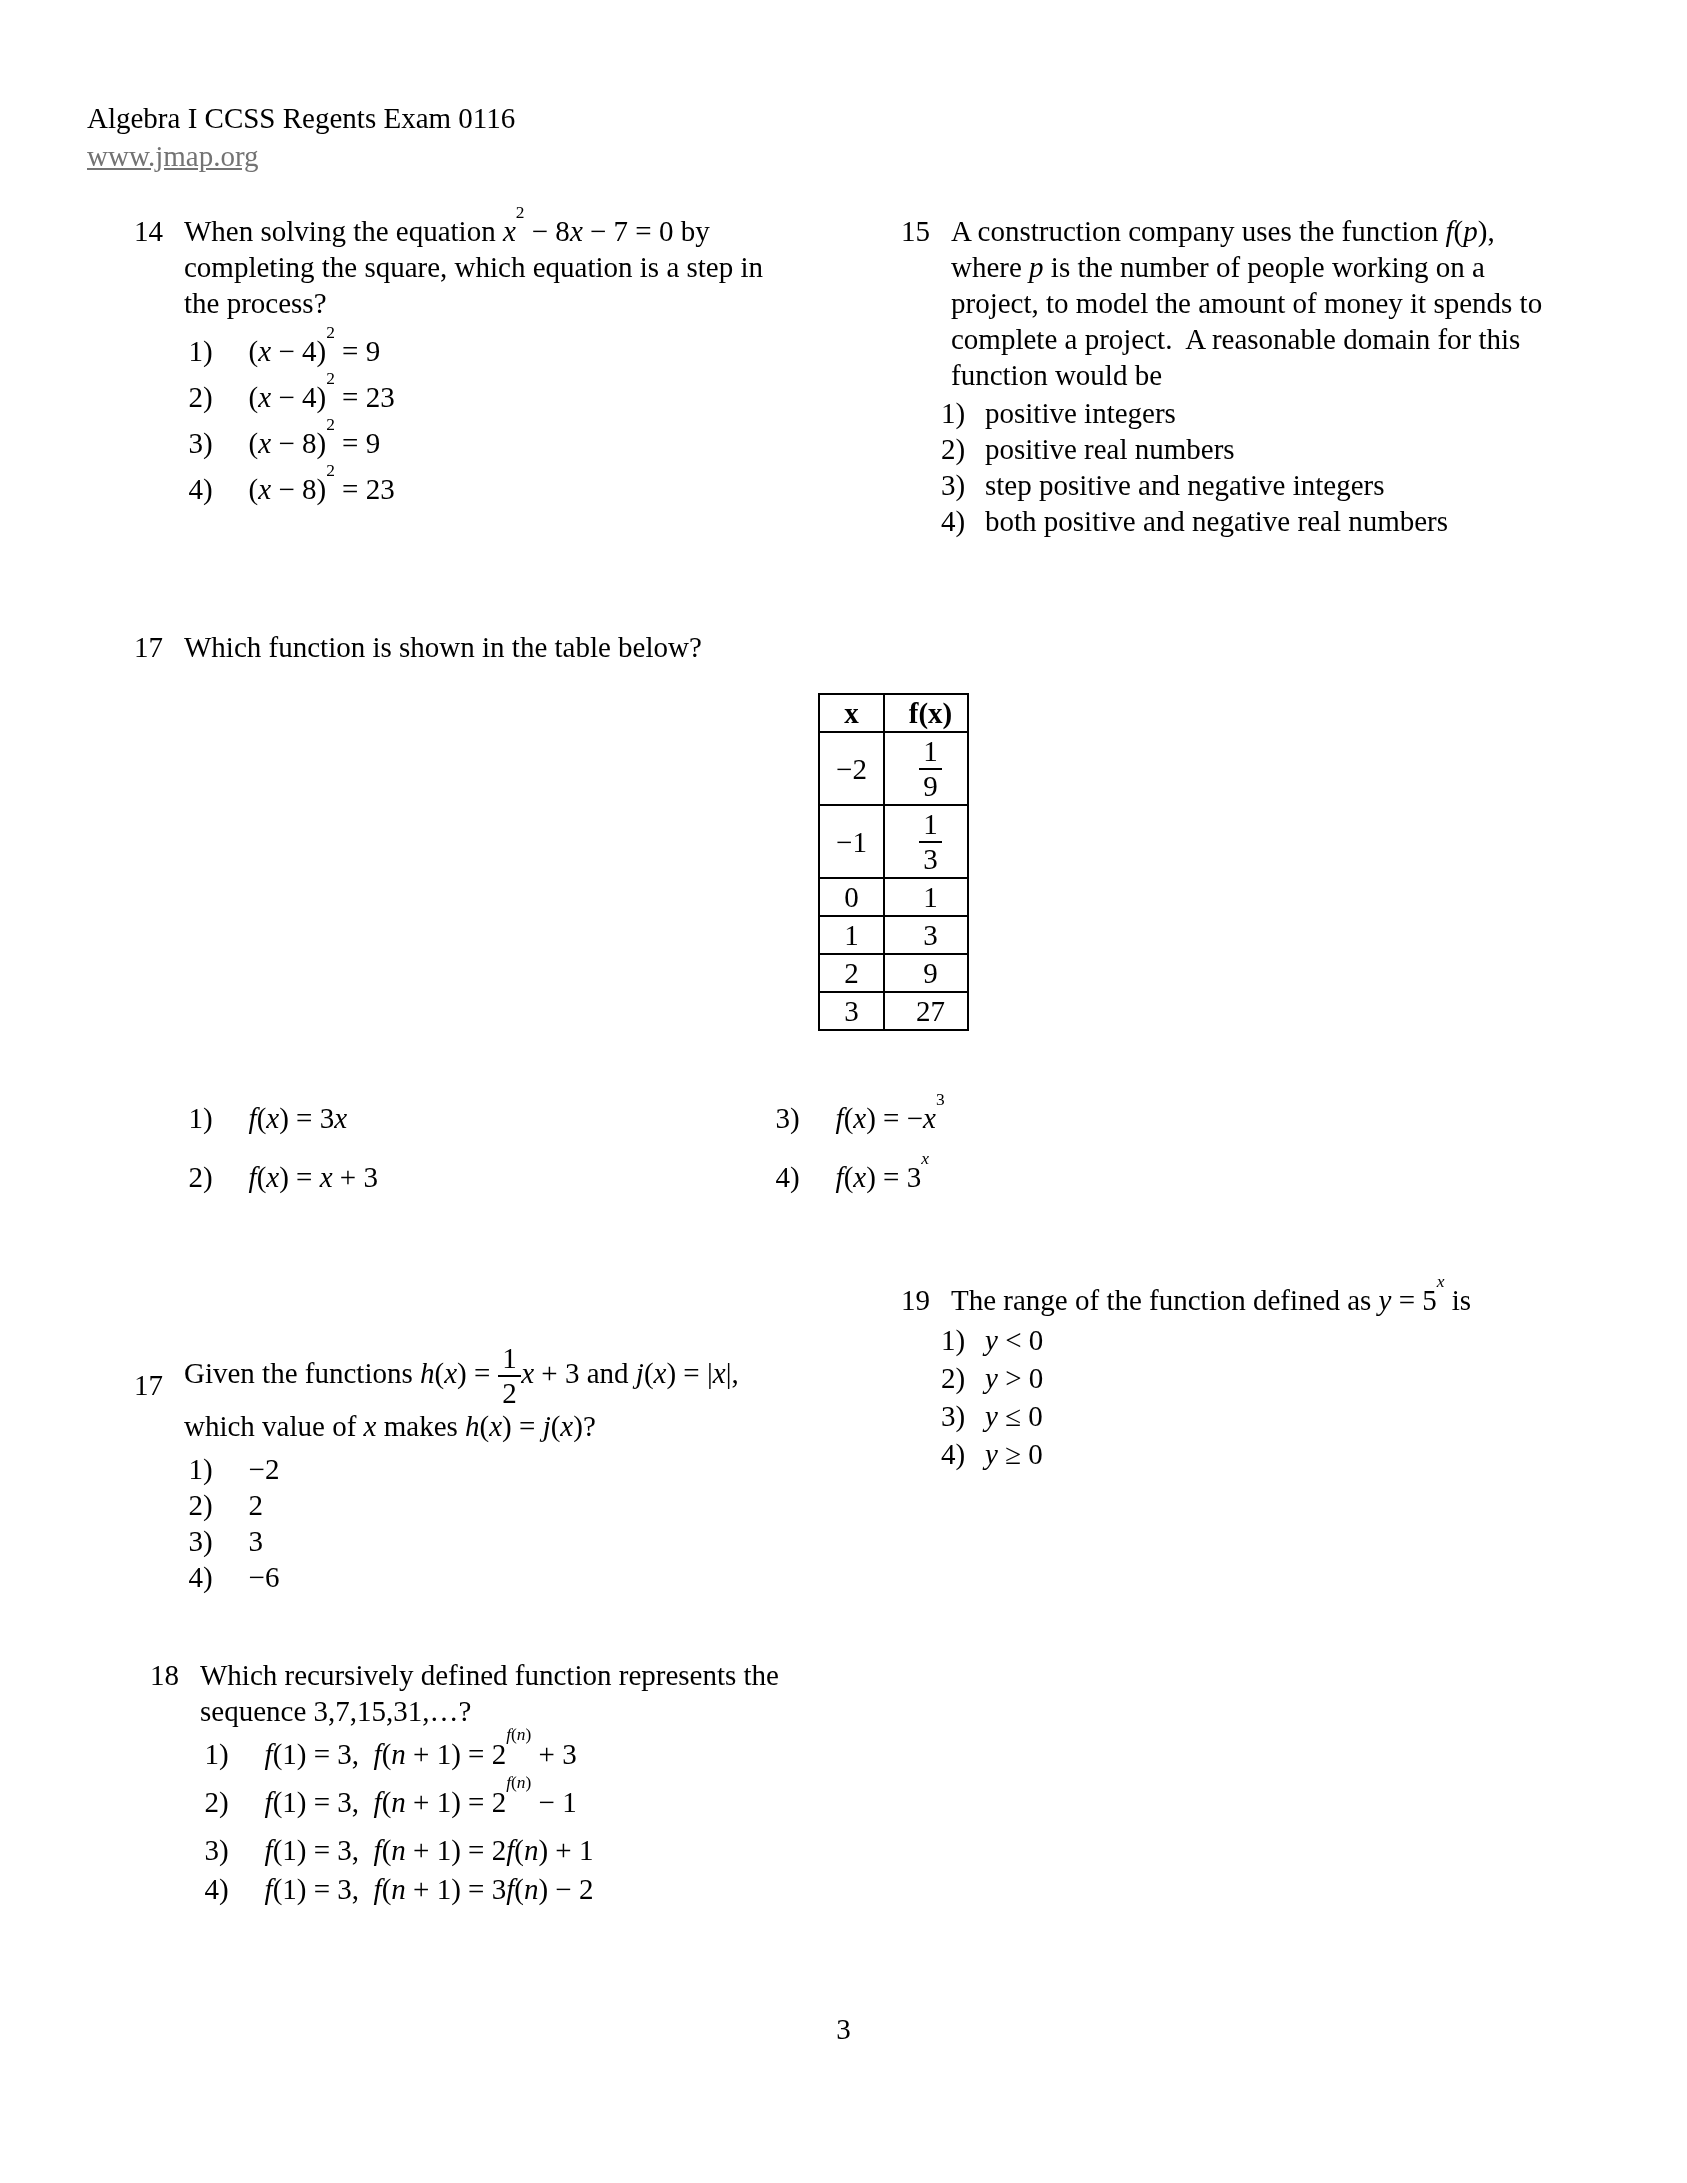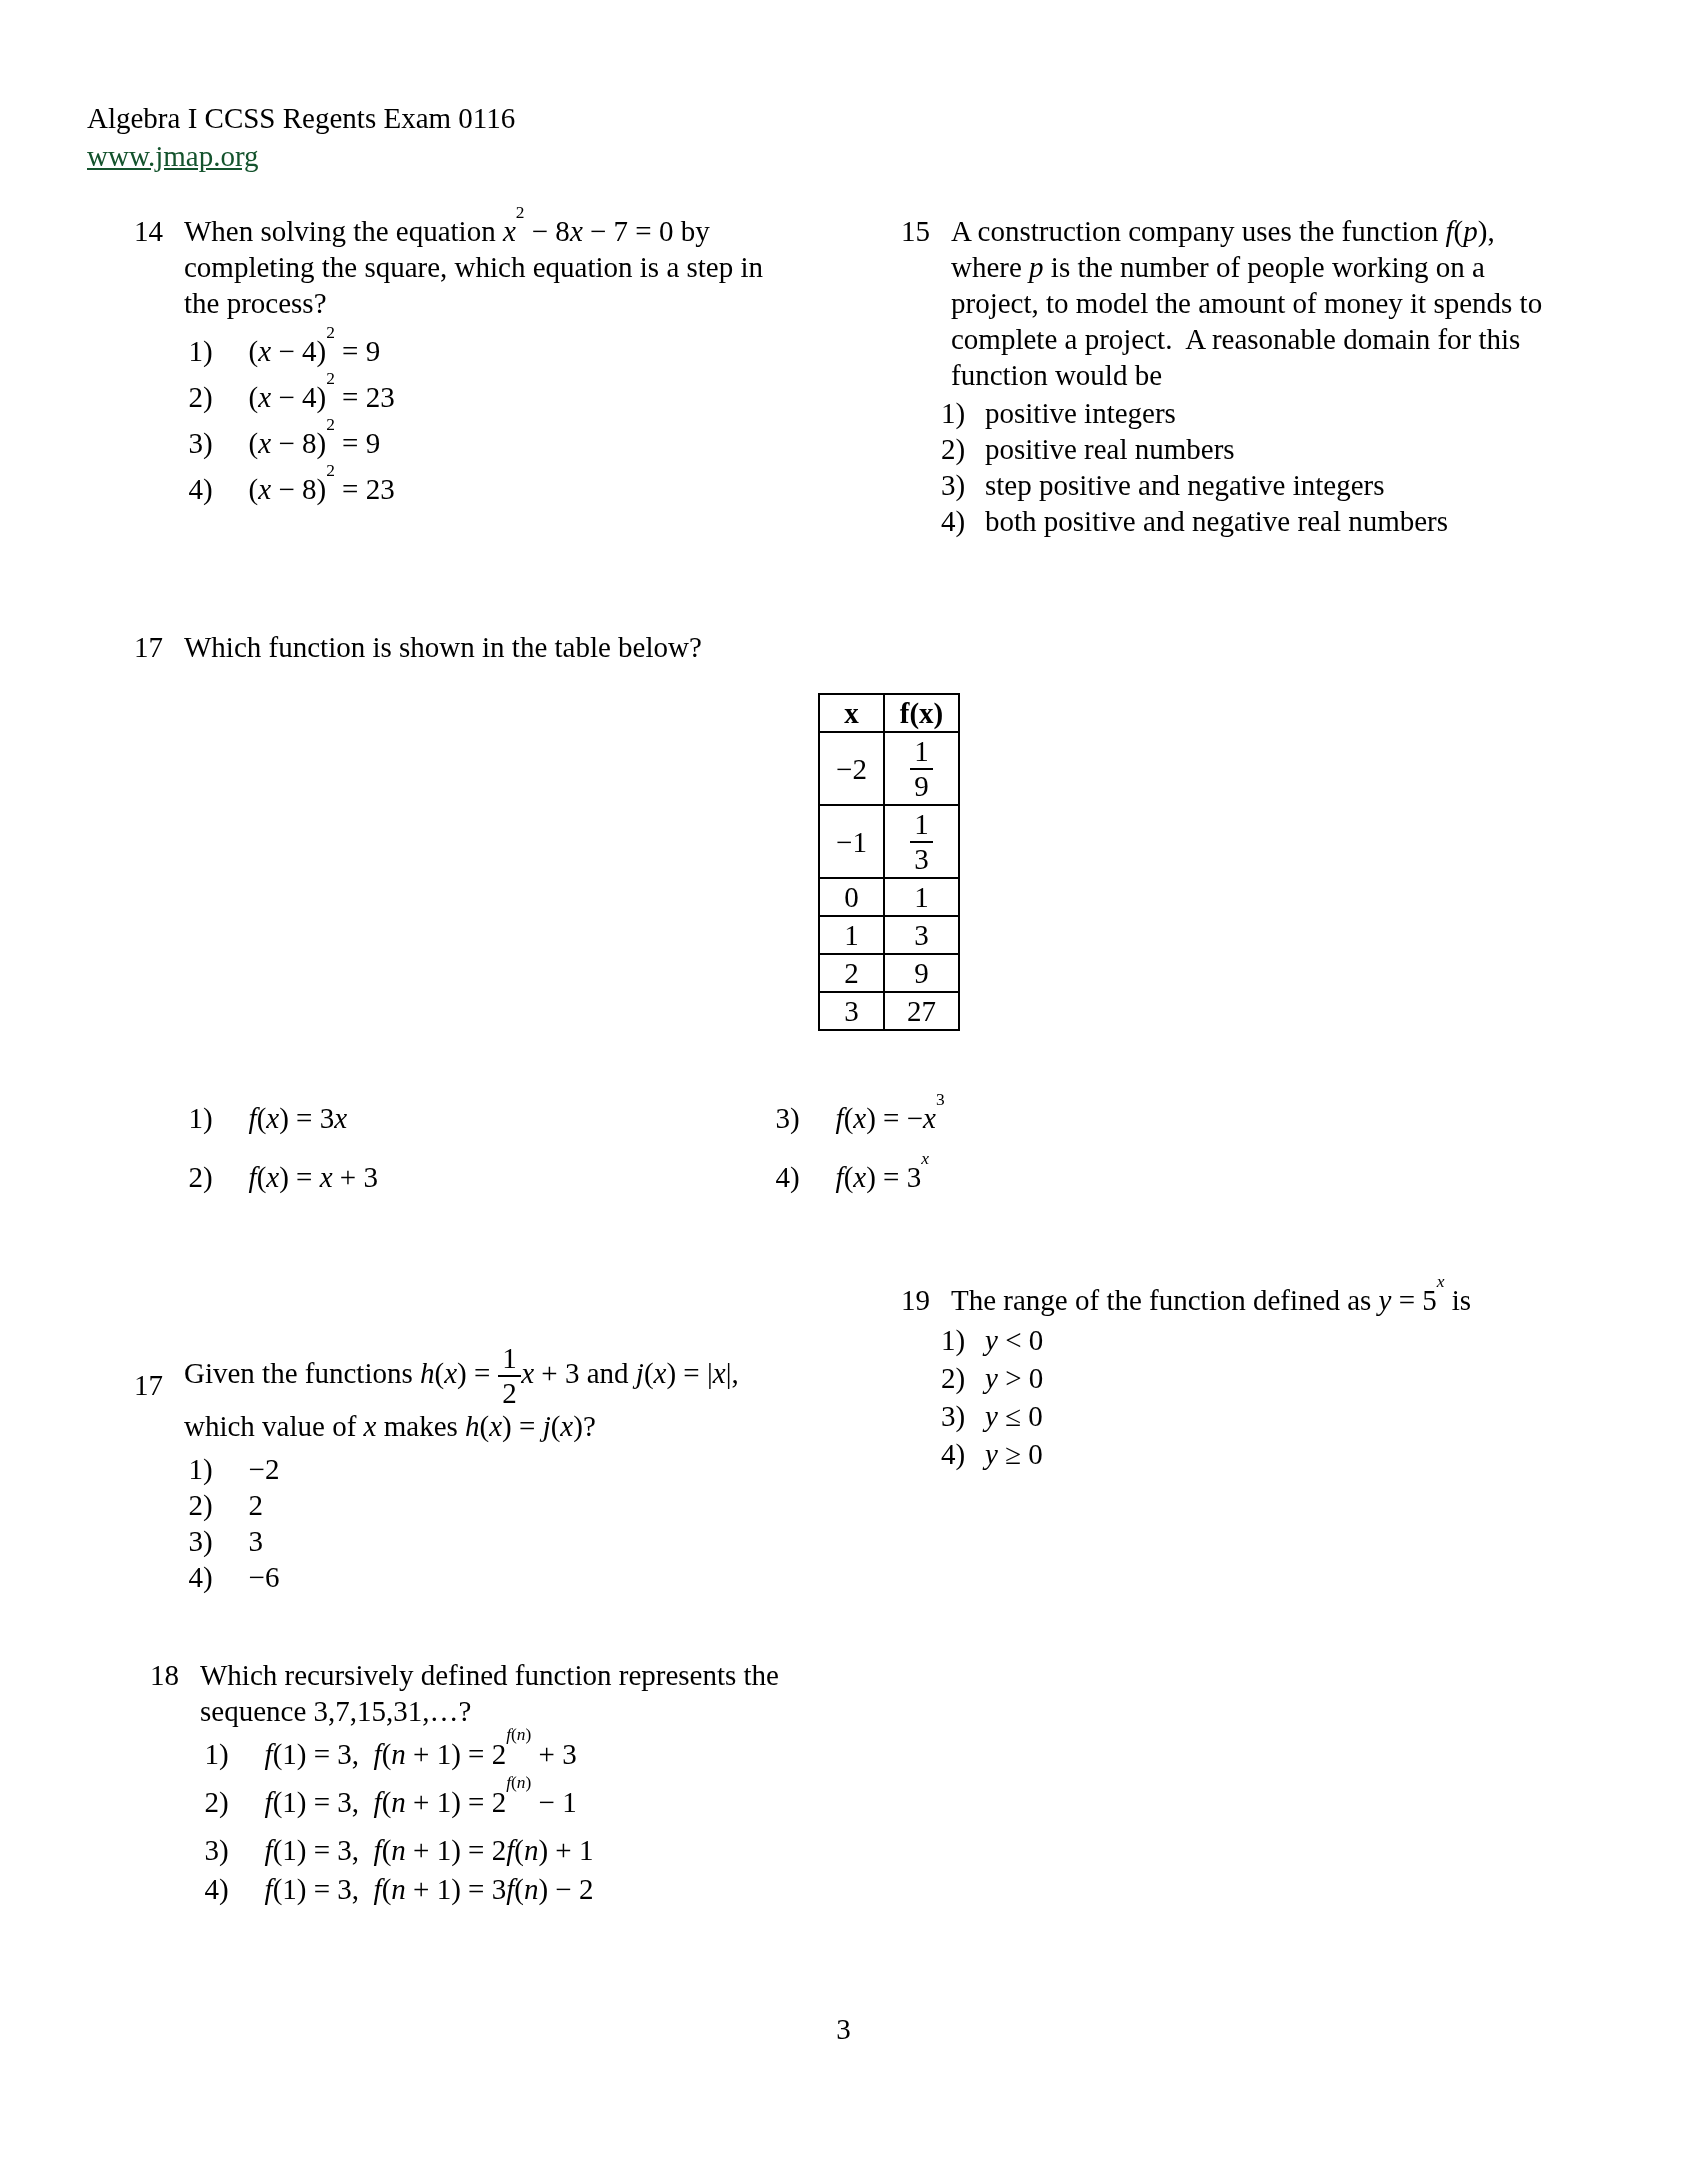--- a/index.html
+++ b/index.html
@@ -7,21 +7,21 @@
     width:1687px;height:2183px;position:relative;background:#ffffff;color:#000;
     font-family:"Liberation Serif","DejaVu Serif",serif;
     font-size:29px;line-height:36px;
     -webkit-font-smoothing:antialiased;
   }
   .page{position:absolute;inset:0;overflow:hidden;}
 
   
   #header{position:absolute;left:87px;top:99px;line-height:38px;}
   #header .htitle{white-space:nowrap;}
-  #header .hurl{color:#14532d;text-decoration:underline;white-space:nowrap;display:inline-block;}
+  #header .hurl{color:#737373;text-decoration:underline;white-space:nowrap;display:inline-block;}
 
   
   .q{position:absolute;}
   .qnum{position:absolute;left:0;top:0;line-height:36px;}
   .qbody{margin-left:50px;}
   .pline{white-space:nowrap;line-height:36px;}
   .choices{margin-top:6.6px;}
   .choice{display:flex;line-height:36px;margin-left:4.6px;}
   .cnum{flex:none;width:60px;}
   .ctext{white-space:nowrap;}
@@ -65,21 +65,21 @@
   .fnum{display:block;border-bottom:2px solid #000;padding:0 4.6px 2px;}
   .fden{display:block;padding-top:2px;}
 
   
   .ftable{border-collapse:collapse;margin:28.4px 0 0 634px;}
   .ftable th,.ftable td{
     border:2.6px solid #000;text-align:center;vertical-align:middle;padding:0;
   }
   .ftable th{font-weight:bold;}
   .ftable th:first-child,.ftable td:first-child{width:63px;}
-  .ftable th:last-child,.ftable td:last-child{width:73px;}
+  .ftable th:last-child,.ftable td:last-child{width:73px;padding-left:9px;}
   .r-head th{height:35px;}
   .r-tall td{height:71px;}
   .r-short td{height:34px;}
 
   
   #pagenum{position:absolute;left:0;top:2011px;width:1687px;text-align:center;}
 </style>
 </head>
 <body>
 

